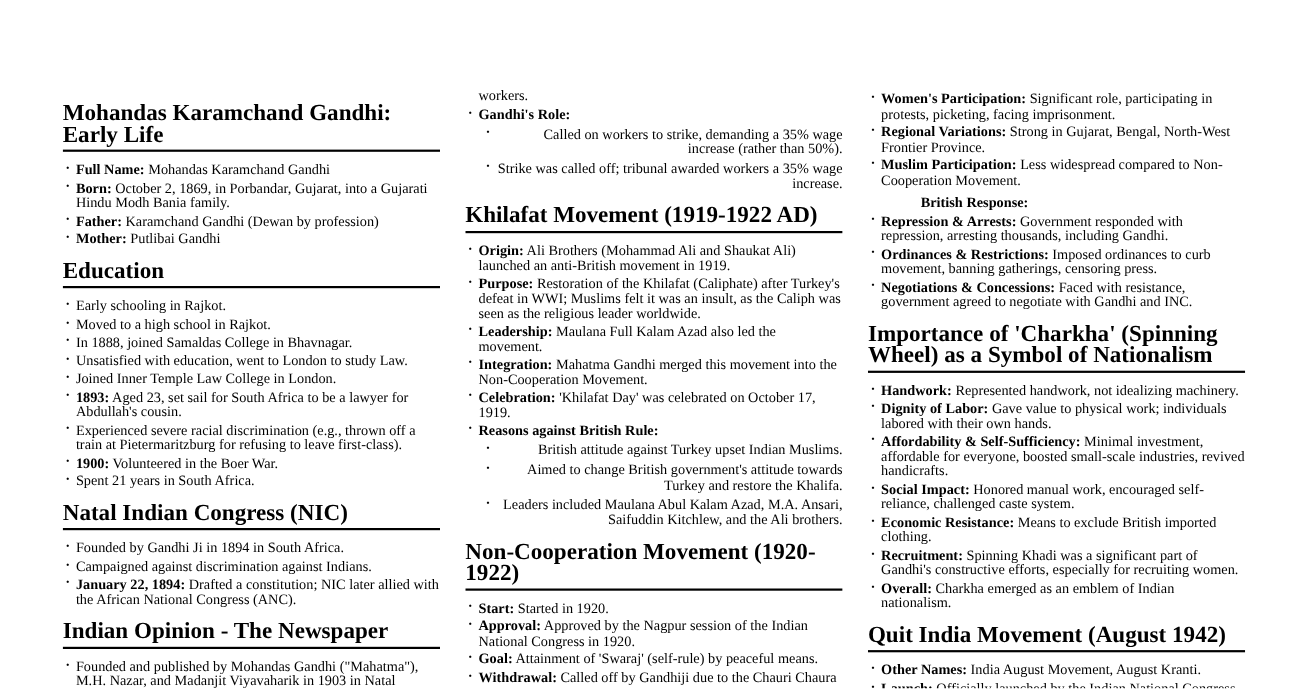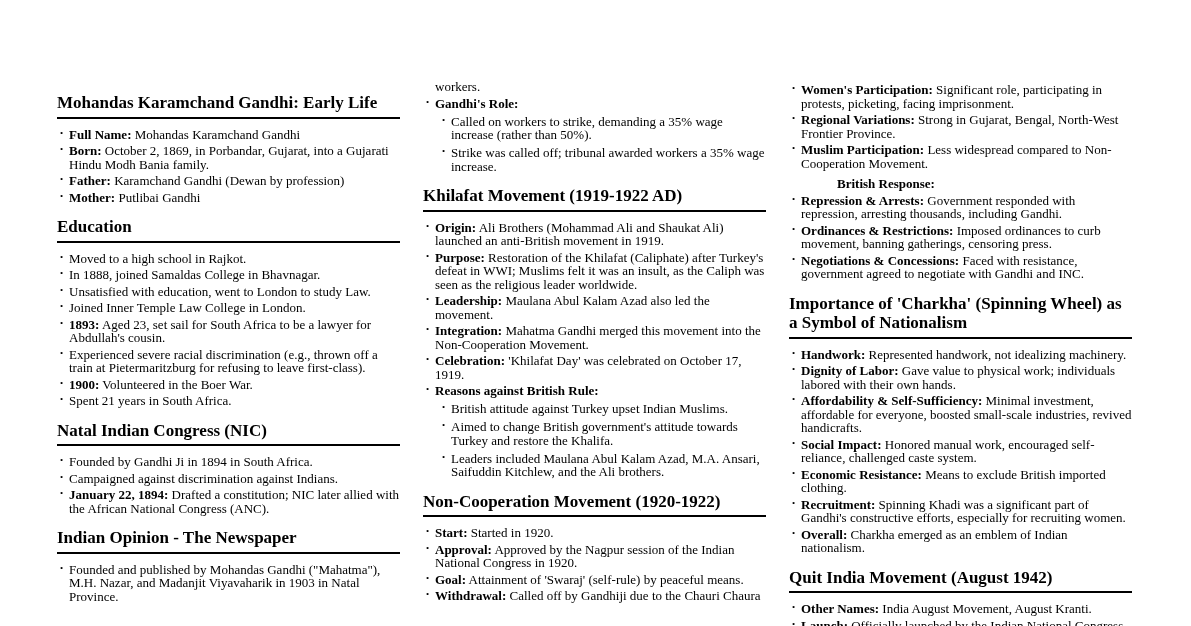--- a/index.html
+++ b/index.html
@@ -24,21 +24,21 @@
   }
   .col {
     width: 343px;
     flex: 0 0 343px;
     height: 626px;
     overflow: hidden;
     padding-top: 80px;
     box-sizing: border-box;
   }
   h2.heading {
-    font-size: 17px;
+    font-size: 21px;
     line-height: 19.5px;
     font-weight: bold;
     margin: 13px 0 9px 0;
     padding-bottom: 4px;
     border-bottom: 2px solid #000000;
     letter-spacing: 0;
   }
   .col > :first-child { }
   ul.list, ul.sublist {
     list-style: none;
@@ -50,20 +50,21 @@
     padding-left: 12px;
     margin-top: 3px;
   }
   ul.sublist {
     margin-left: 4px;
   }
   ul.sublist > li {
     position: relative;
     padding-left: 12px;
     margin-top: 4.5px;
+    text-align: right;
   }
   ul.list > li::before,
   ul.sublist > li::before {
     content: "\2022";
     position: absolute;
     left: 3px;
     top: -1px;
     font-size: 9px;
   }
   .bold-line {
@@ -83,20 +84,21 @@
     <div class="col">
       <h2 class="heading">Mohandas Karamchand Gandhi: Early Life</h2>
       <ul class="list">
         <li class="item"><strong class="label">Full Name:</strong> <span class="text">Mohandas Karamchand Gandhi</span></li>
         <li class="item"><strong class="label">Born:</strong> <span class="text">October 2, 1869, in Porbandar, Gujarat, into a Gujarati Hindu Modh Bania family.</span></li>
         <li class="item"><strong class="label">Father:</strong> <span class="text">Karamchand Gandhi (Dewan by profession)</span></li>
         <li class="item"><strong class="label">Mother:</strong> <span class="text">Putlibai Gandhi</span></li>
       </ul>
       <h2 class="heading">Education</h2>
       <ul class="list">
+        <li class="item"><span class="text">Early schooling in Rajkot.</span></li>
         <li class="item"><span class="text">Moved to a high school in Rajkot.</span></li>
         <li class="item"><span class="text">In 1888, joined Samaldas College in Bhavnagar.</span></li>
         <li class="item"><span class="text">Unsatisfied with education, went to London to study Law.</span></li>
         <li class="item"><span class="text">Joined Inner Temple Law College in London.</span></li>
       </ul>
       <ul class="list">
         <li class="item"><strong class="label">1893:</strong> <span class="text">Aged 23, set sail for South Africa to be a lawyer for Abdullah's cousin.</span></li>
         <li class="item"><span class="text">Experienced severe racial discrimination (e.g., thrown off a train at Pietermaritzburg for refusing to leave first-class).</span></li>
         <li class="item"><strong class="label">1900:</strong> <span class="text">Volunteered in the Boer War.</span></li>
         <li class="item"><span class="text">Spent 21 years in South Africa.</span></li>
@@ -117,21 +119,21 @@
       <ul class="list">
         <li class="item"><strong class="label">Gandhi's Role:</strong> <ul class="sublist">
             <li class="subitem">Called on workers to strike, demanding a 35% wage increase (rather than 50%).</li>
             <li class="subitem">Strike was called off; tribunal awarded workers a 35% wage increase.</li>
           </ul></li>
       </ul>
       <h2 class="heading">Khilafat Movement (1919-1922 AD)</h2>
       <ul class="list">
         <li class="item"><strong class="label">Origin:</strong> <span class="text">Ali Brothers (Mohammad Ali and Shaukat Ali) launched an anti-British movement in 1919.</span></li>
         <li class="item"><strong class="label">Purpose:</strong> <span class="text">Restoration of the Khilafat (Caliphate) after Turkey's defeat in WWI; Muslims felt it was an insult, as the Caliph was seen as the religious leader worldwide.</span></li>
-        <li class="item"><strong class="label">Leadership:</strong> <span class="text">Maulana Abul Kalam Azad also led the movement.</span></li>
+        <li class="item"><strong class="label">Leadership:</strong> <span class="text">Maulana Full Kalam Azad also led the movement.</span></li>
         <li class="item"><strong class="label">Integration:</strong> <span class="text">Mahatma Gandhi merged this movement into the Non-Cooperation Movement.</span></li>
         <li class="item"><strong class="label">Celebration:</strong> <span class="text">'Khilafat Day' was celebrated on October 17, 1919.</span></li>
         <li class="item"><strong class="label">Reasons against British Rule:</strong> <ul class="sublist">
             <li class="subitem">British attitude against Turkey upset Indian Muslims.</li>
             <li class="subitem">Aimed to change British government's attitude towards Turkey and restore the Khalifa.</li>
             <li class="subitem">Leaders included Maulana Abul Kalam Azad, M.A. Ansari, Saifuddin Kitchlew, and the Ali brothers.</li>
           </ul></li>
       </ul>
       <h2 class="heading">Non-Cooperation Movement (1920-1922)</h2>
       <ul class="list">

